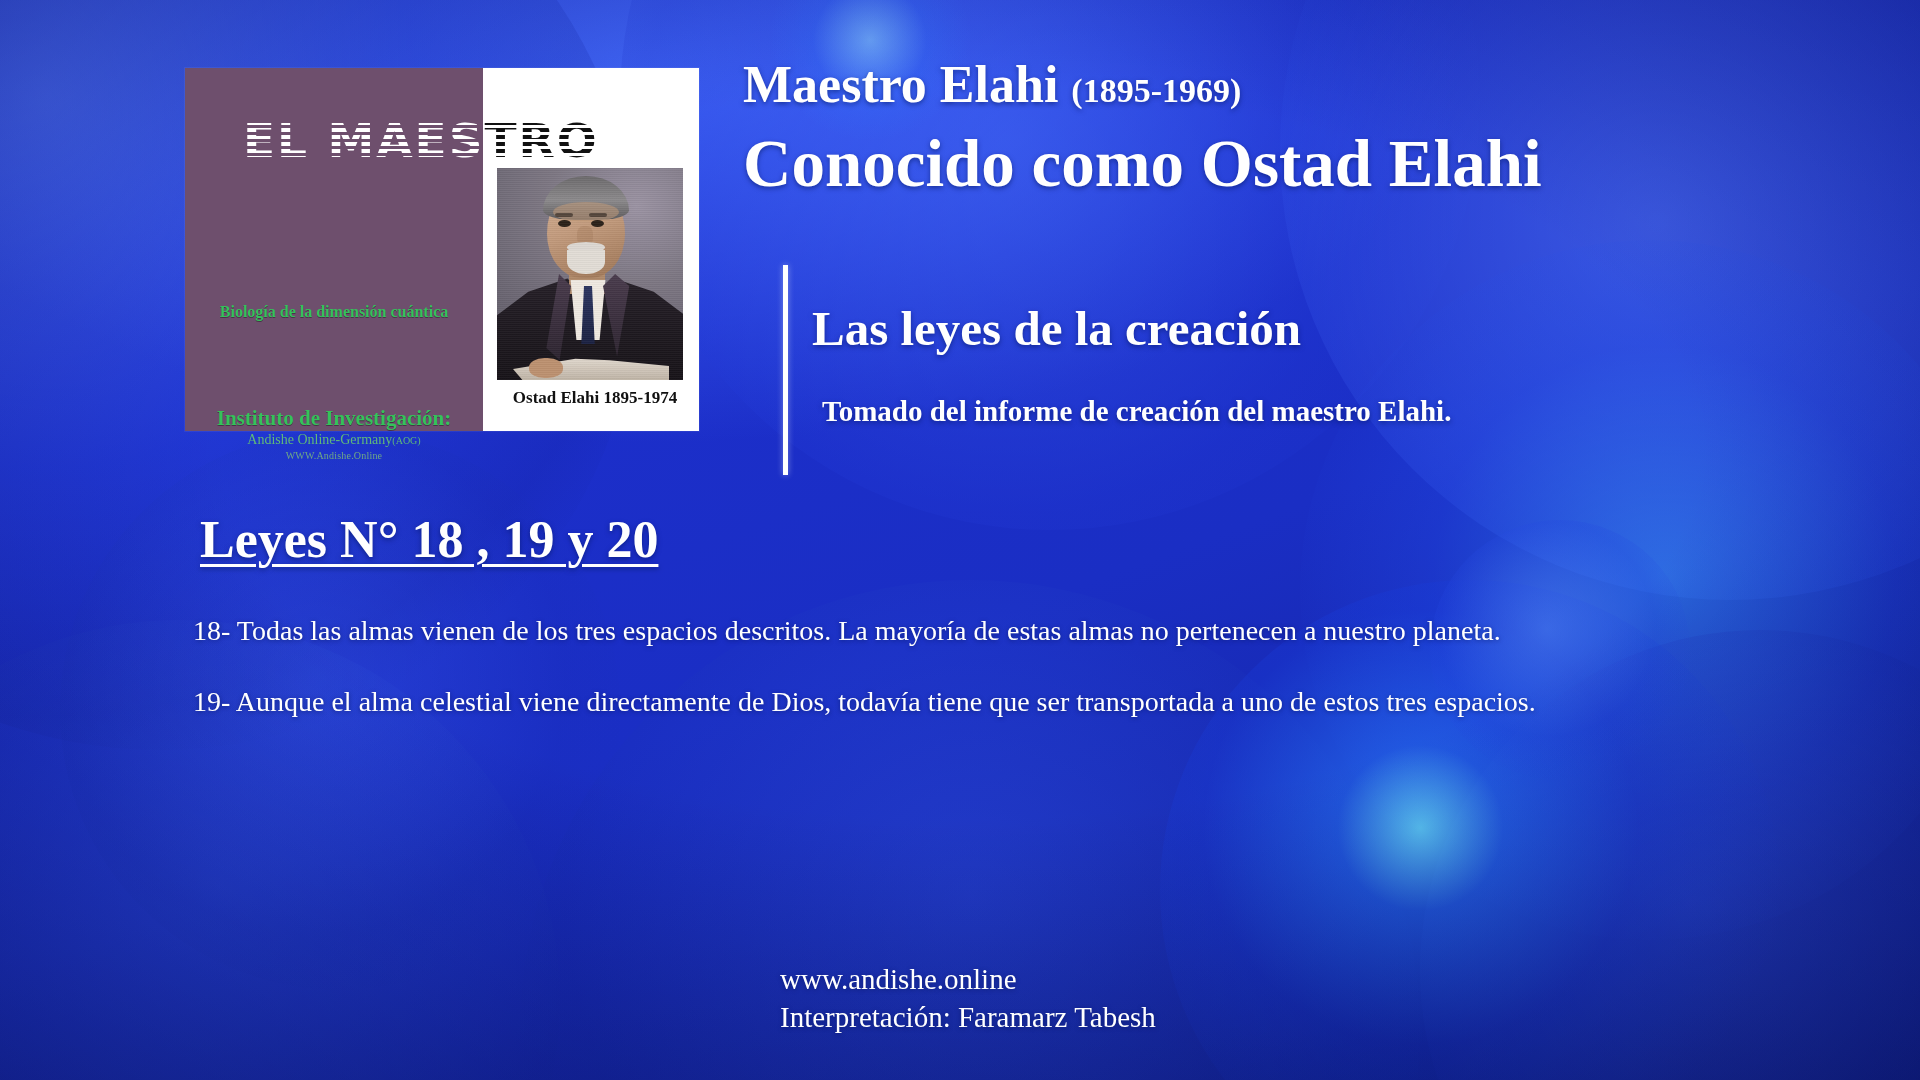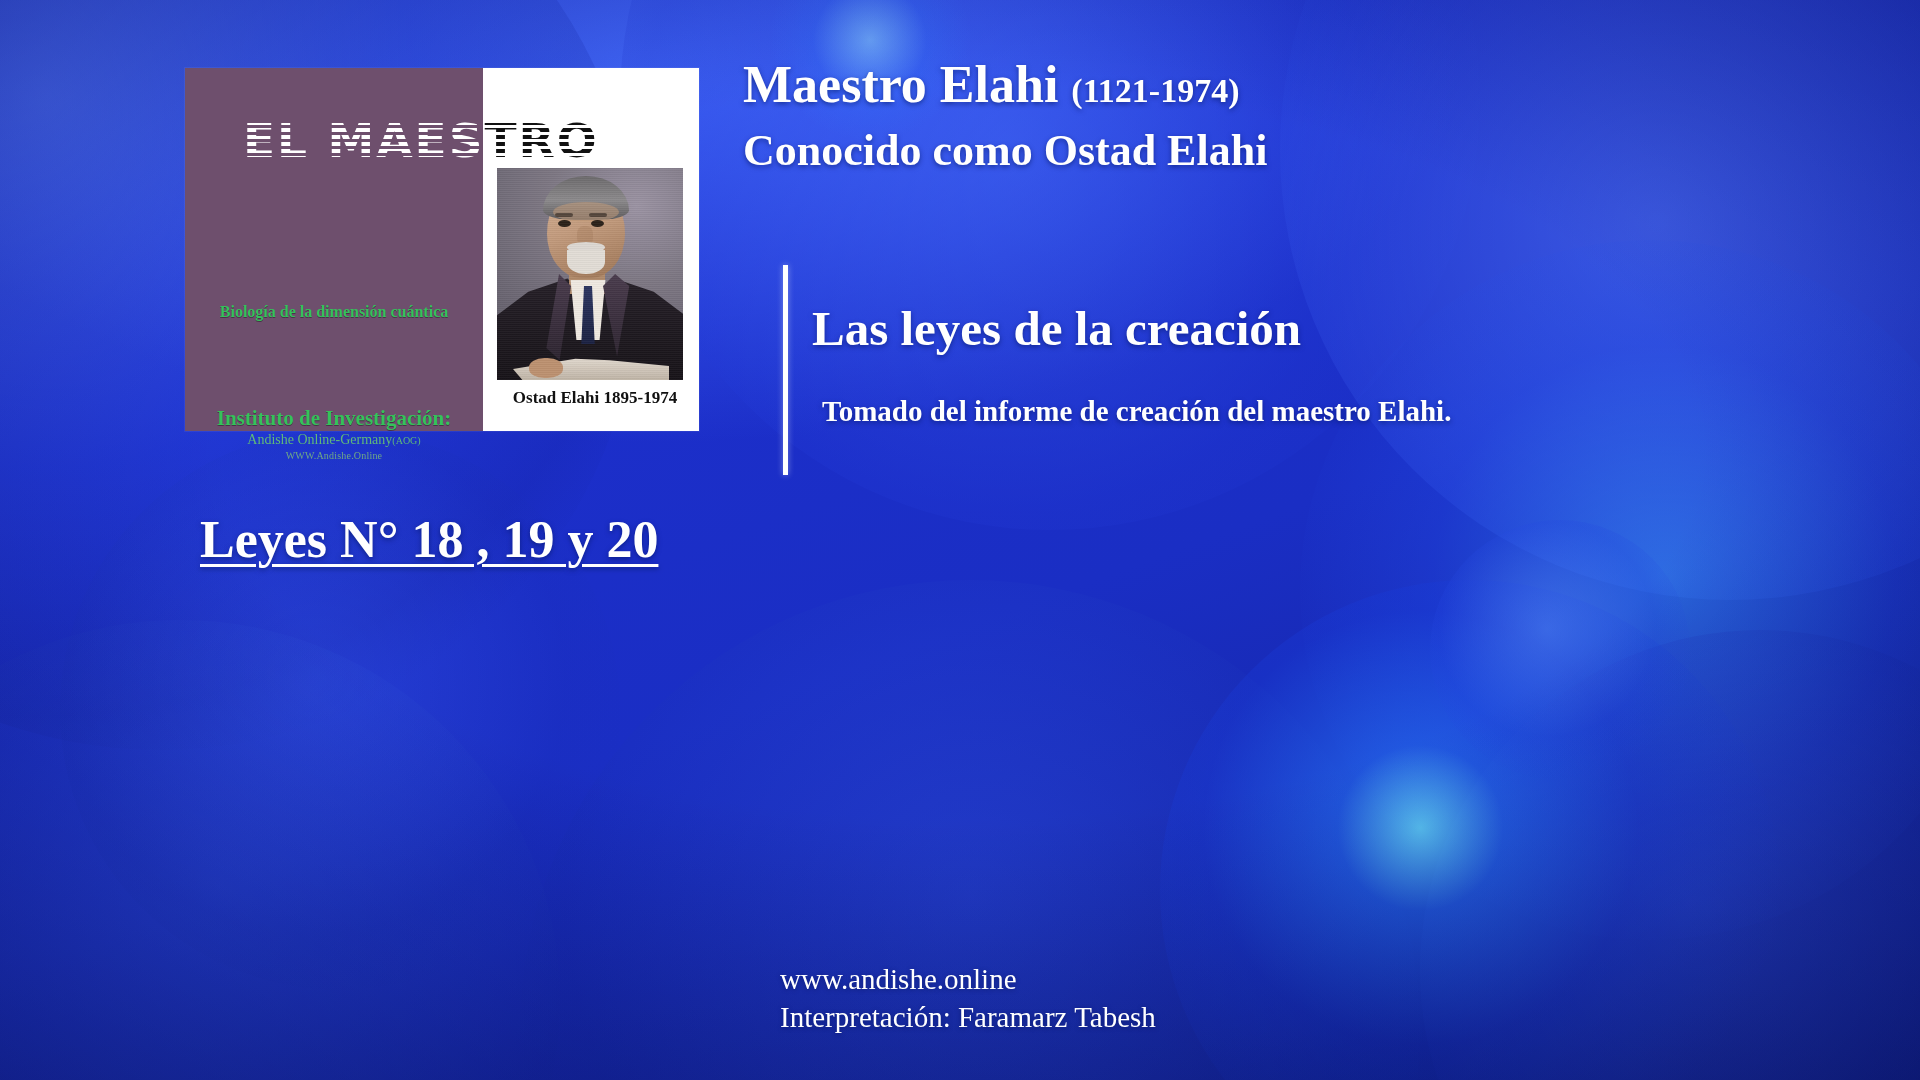--- a/index.html
+++ b/index.html
@@ -306,21 +306,21 @@
   .hd {
     position:absolute;
     color:#ffffff;
     font-family:"Liberation Serif", serif;
     font-weight:bold;
     text-shadow:0 2px 5px rgba(0,20,90,.55);
     white-space:nowrap;
   }
   #title-line1 { left:743px; top:55px;  font-size:52px; }
   #title-line1 .years { font-size:34px; }
-  #title-line2 { left:743px; top:125px; font-size:44px; }
+  #title-line2 { left:743px; top:125px; font-size:67px; }
 
   #accent-bar {
     position:absolute;
     left:783px; top:265px;
     width:5px; height:210px;
     background:#ffffff;
     box-shadow:0 0 6px rgba(255,255,255,.4);
   }
 
   #sub-title   { left:812px; top:300px; font-size:49px; }
@@ -429,32 +429,34 @@
     </div>
 
     <div class="wordmark" style="left:58px;">
       <div class="wm-seg wm-black">
         <span>EL MAESTRO</span>
       </div>
       <div class="wm-stripes-r"></div>
     </div>
   </div>
 
-  <div class="hd" id="title-line1"><span>Maestro Elahi </span><span class="years">(1121-1974)</span></div>
+  <div class="hd" id="title-line1"><span>Maestro Elahi </span><span class="years">(1895-1969)</span></div>
 
   <div class="hd" id="title-line2">Conocido como Ostad Elahi</div>
 
   <div id="accent-bar"></div>
 
   <div class="hd" id="sub-caption">Tomado del informe de creación del maestro Elahi.</div>
   <div class="hd" id="sub-title">Las leyes de la creación</div>
 
   <div class="hd" id="laws-heading">Leyes N° 18 , 19 y 20</div>
 
   <div id="laws">
+    <p class="law">18- Todas las almas vienen de los tres espacios descritos. La mayoría de estas almas no pertenecen a nuestro planeta.</p>
+    <p class="law">19- Aunque el alma celestial viene directamente de Dios, todavía tiene que ser transportada a uno de estos tres espacios.</p>
   </div>
 
   <div id="footer">
     <div>www.andishe.online</div>
     <div>Interpretación: Faramarz Tabesh</div>
   </div>
 
 </div>
 
 </body></html>

